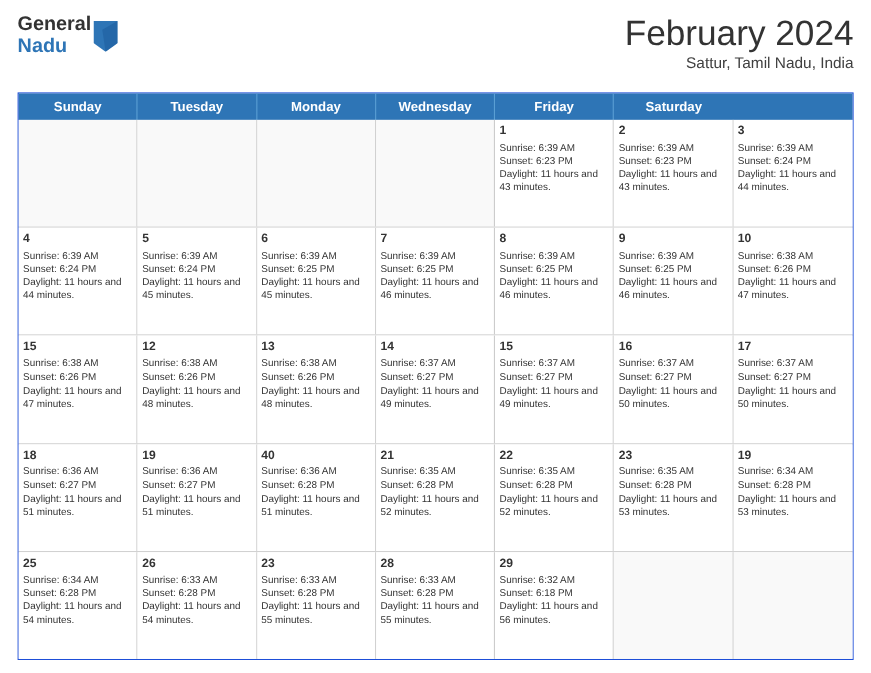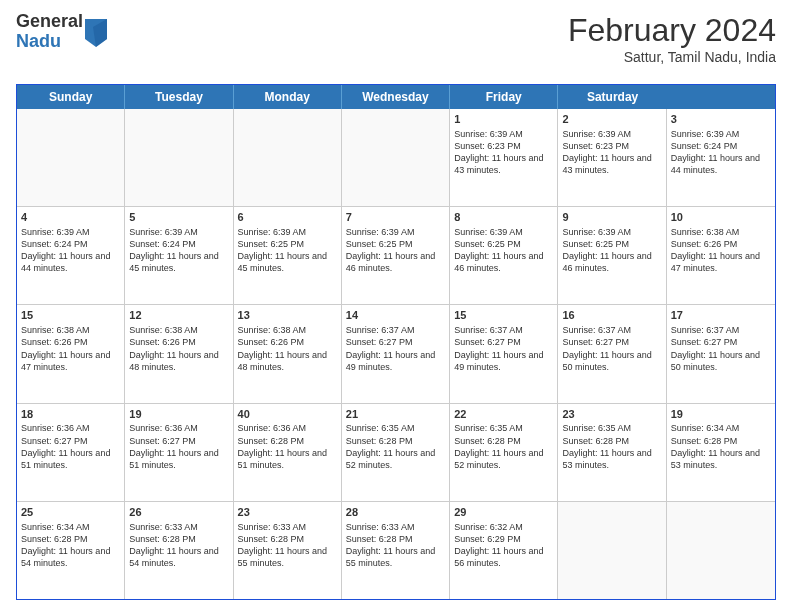--- a/index.html
+++ b/index.html
@@ -320,21 +320,21 @@
           </div>
           <div class="cal-cell">
             <span class="day-num">28</span>
             <div class="cell-info" style="white-space: pre-line;">Sunrise: 6:33 AM
 Sunset: 6:28 PM
 Daylight: 11 hours and 55 minutes.</div>
           </div>
           <div class="cal-cell">
             <span class="day-num">29</span>
             <div class="cell-info" style="white-space: pre-line;">Sunrise: 6:32 AM
-Sunset: 6:29 PM
+Sunset: 6:18 PM
 Daylight: 11 hours and 56 minutes.</div>
           </div>
           <div class="cal-cell empty"></div>
           <div class="cal-cell empty"></div>
         </div>
       </div>
   </div>
 </div>
 
 </body></html>

